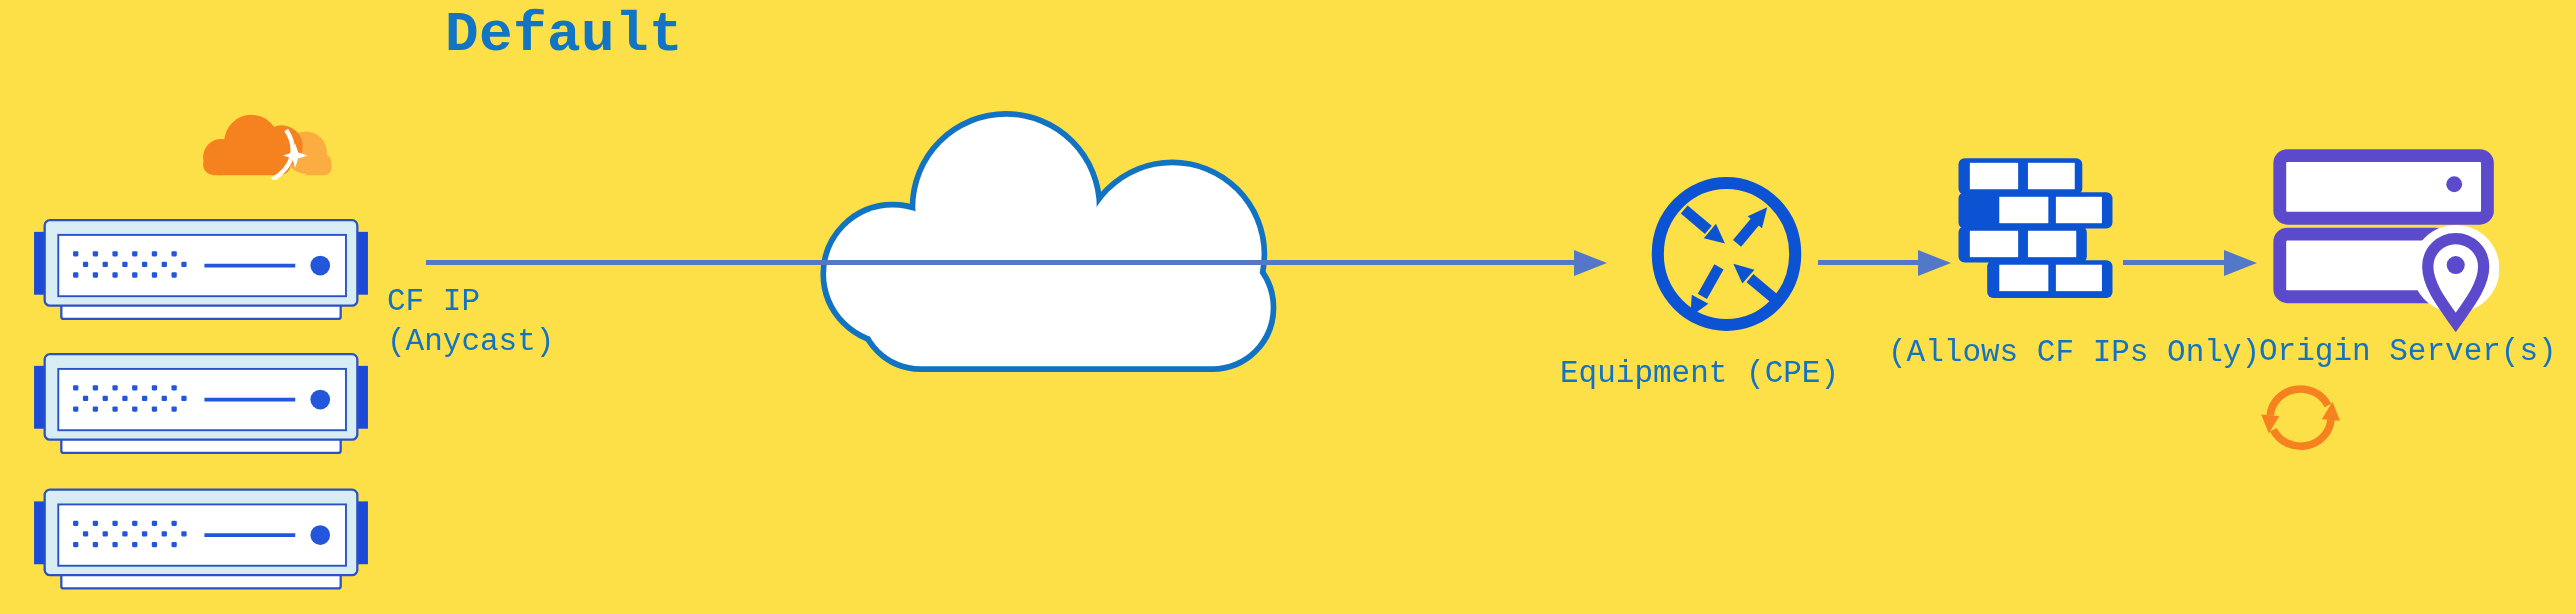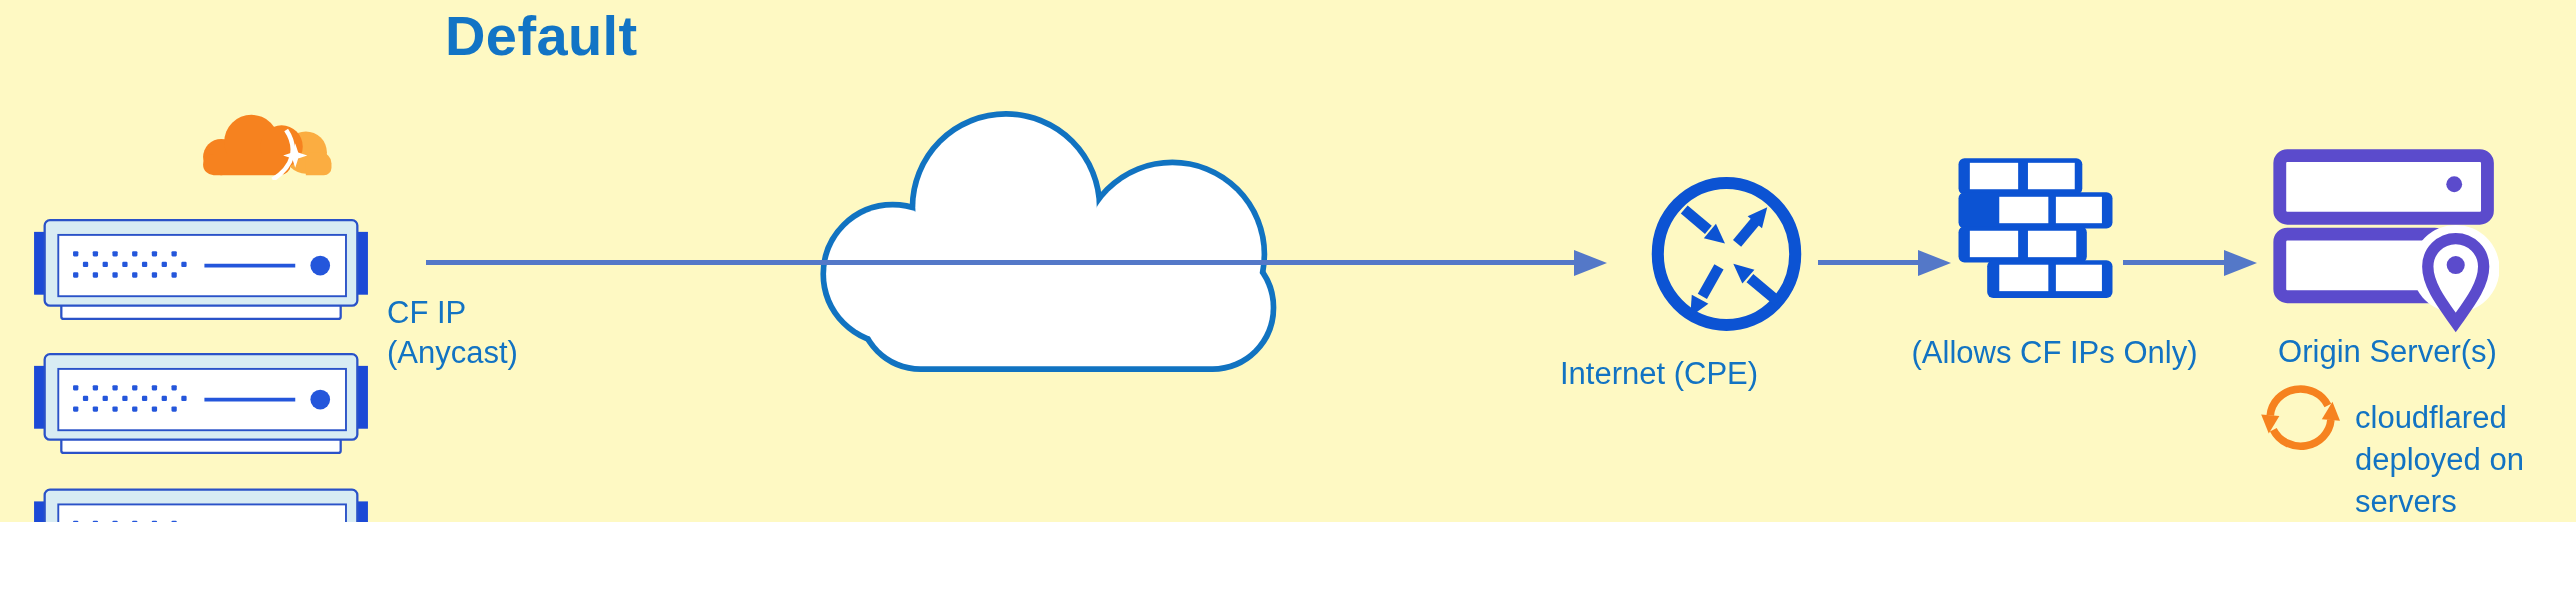--- a/index.html
+++ b/index.html
@@ -1,17 +1,17 @@
 <!DOCTYPE html>
 <html style="font-size:12px"><head>
 <meta charset="utf-8">
 <style>
   html,body{margin:0;padding:0;background:#ffffff;}
-  .canvas{position:relative;width:2576px;height:522px;background:#fef9c3;overflow:hidden;
-          font-family:Liberation Sans, sans-serif;}
+  .canvas{position:relative;width:2576px;height:614px;background:#fde047;overflow:hidden;
+          font-family:Liberation Mono, monospace;}
   .title{position:absolute;left:445px;top:3px;margin:0;font-size:56px;font-weight:700;
          color:#1274c5;letter-spacing:0.4px;}
   .cf-wordmark{position:absolute;left:50px;top:184px;width:303px;font-size:29.5px;font-weight:700;
          color:#252525;letter-spacing:8.3px;line-height:30px;white-space:nowrap;}
   .cf-wordmark .reg{font-size:11.4px;vertical-align:top;letter-spacing:0;line-height:13.6px;}
   .abs{position:absolute;}
   .lbl{position:absolute;color:#1273c3;font-size:31px;line-height:40px;white-space:nowrap;}
   .center{text-align:center;}
   .shaft{position:absolute;height:4.5px;background:#5478c8;top:260px;}
   .ahead{position:absolute;top:250px;width:0;height:0;border-top:13px solid transparent;
@@ -144,36 +144,31 @@
   </svg>
 
   <div class="shaft" style="left:426px;width:1150px"></div>
   <div class="ahead" style="left:1574px"></div>
   <div class="shaft" style="left:1818px;width:102px"></div>
   <div class="ahead" style="left:1918px"></div>
   <div class="shaft" style="left:2123px;width:102px"></div>
   <div class="ahead" style="left:2224px"></div>
 
 
-  <div class="lbl" style="left:387px;top:293px">
+  <div class="lbl" style="left:387px;top:282px">
     <div>CF IP</div>
     <div>(Anycast)</div>
   </div>
 
 
   <div class="lbl" style="left:1560px;top:354px">
-    <div>Internet (CPE)</div>
+    <div>Equipment (CPE)</div>
   </div>
 
   <div class="lbl center" style="left:1888px;top:333px;width:333px">
     <div>(Allows CF IPs Only)</div>
   </div>
 
   <div class="lbl center" style="left:2259px;top:332px;width:257px">Origin Server(s)</div>
 
-  <div class="lbl" style="left:2355px;top:397px;line-height:42px">
-    <div>cloudflared</div>
-    <div>deployed on</div>
-    <div>servers</div>
-  </div>
 
 </div>
 
 
 </body></html>

